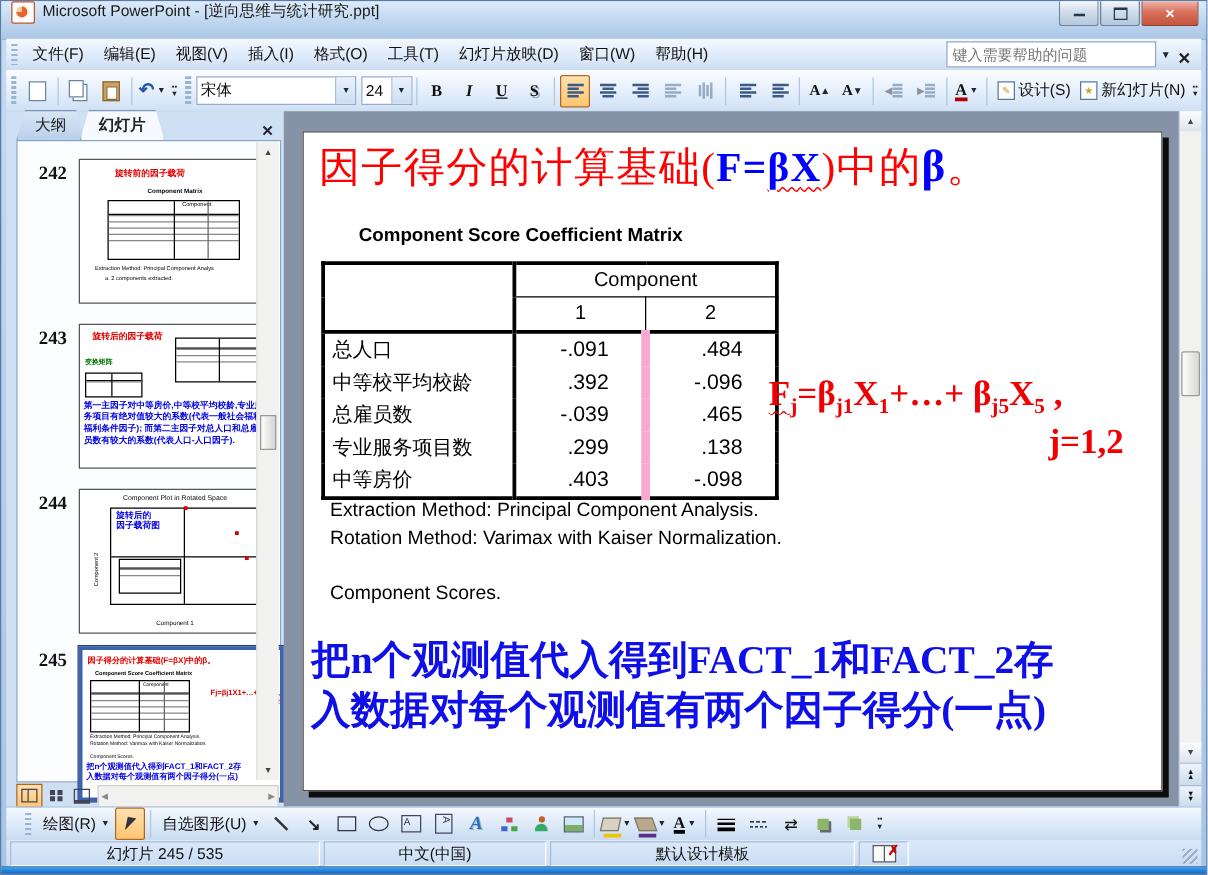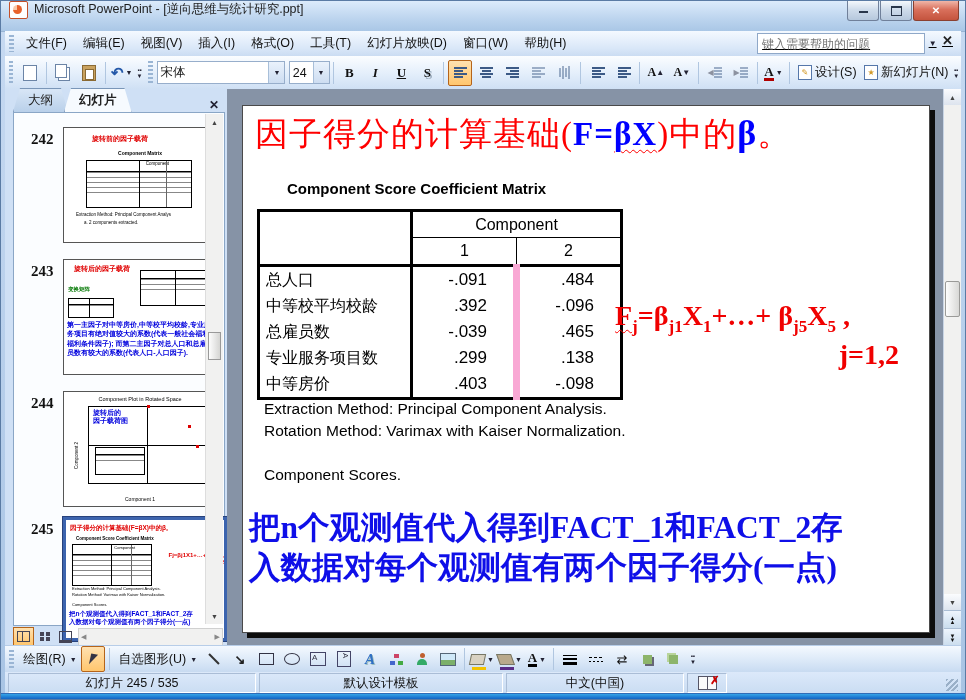--- a/index.html
+++ b/index.html
@@ -25,21 +25,21 @@
   .winbtn.close{width:44px;background:linear-gradient(#f0b6a8,#d9705c 45%,#c4543e);color:#fff;
      font-weight:bold;border-color:#8a4030;}
   .maxglyph{width:9px;height:7px;border:1px solid #29364a;border-top-width:2px;display:inline-block;}
   .minglyph{width:9px;height:3px;border-bottom:2px solid #29364a;display:inline-block;}
   
   .menubar{position:absolute;left:4px;right:4px;top:30px;height:25px;
      background:linear-gradient(#f4f9ff,#d9e7f8 70%,#cbdcf2);display:flex;align-items:center;
      border-bottom:1px solid #c2d5ec;}
   .grip{width:5px;height:70%;margin:0 4px;background:repeating-linear-gradient(to bottom,#9ab5d4 0 2px,transparent 2px 4px);}
   .menu-item{font-size:12.5px;color:#111;padding:3px 8px;white-space:nowrap;text-align:center;}
-  .helpbox{margin-left:auto;display:flex;align-items:flex-start;text-decoration:underline;}
+  .helpbox{margin-left:auto;display:flex;align-items:flex-end;}
   .helpinput{width:158px;height:17px;border:1px solid #8fa8c8;background:#fff;font-size:12px;
      color:#888;padding:1px 4px;font-family:"Liberation Sans",sans-serif;}
   .dropbtn{width:15px;height:21px;display:flex;align-items:center;justify-content:center;
      font-size:8px;color:#223;}
   .menu-close{font-size:13px;font-weight:bold;color:#222;padding:0 8px 0 2px;}
   
   .toolbar{position:absolute;left:4px;right:4px;top:55px;height:33px;
      background:linear-gradient(#fbfdff,#e3eefb 55%,#cfe0f4);display:flex;align-items:center;
      border-bottom:1px solid #b7cde8;}
   .tbtn{min-width:22px;height:24px;display:flex;align-items:center;justify-content:center;
@@ -135,21 +135,21 @@
      font-family:"Liberation Serif","DejaVu Serif",serif;font-size:28px;line-height:1.25;}
   .s-formula sub{font-size:17px;}
   .s-formula .l2{text-align:right;padding-right:18px;}
   .s-notes{position:absolute;left:21px;top:292px;font-size:15.5px;color:#000;line-height:1.4;}
   .s-note3{position:absolute;left:21px;top:360px;font-size:15.5px;color:#000;}
   .s-blue{position:absolute;left:6px;top:402px;width:676px;color:#0f0fe8;font-weight:bold;
      font-family:"Liberation Serif","DejaVu Serif",serif;font-size:31.5px;line-height:1.28;white-space:nowrap;}
   
   .drawbar{position:absolute;left:4px;right:4px;bottom:27px;height:26px;
      background:linear-gradient(#f4f9ff,#dcE9f8 55%,#c8dbf1);border-top:1px solid #b7cde8;
-     display:flex;align-items:center;}
+     display:flex;align-items:center;padding-left:11px;}
   .dlabel{font-size:12.5px;color:#111;white-space:nowrap;padding:0 2px;}
   .sel-ic{width:0;height:0;border-left:7px solid #334;border-bottom:11px solid transparent;transform:rotate(12deg);}
   .line-ic{width:14px;height:2px;background:#333;transform:rotate(45deg);}
   .rect-ic{width:13px;height:10px;border:1.5px solid #334;}
   .oval-ic{width:14px;height:10px;border:1.5px solid #334;border-radius:50%;}
   .tb-ic{width:13px;height:12px;border:1px solid #446;font-size:8px;display:flex;align-items:flex-start;padding-left:1px;color:#334;}
   .wa-ic{font-family:"Liberation Serif",serif;font-style:italic;font-weight:bold;font-size:15px;color:#2f6fc3;text-shadow:1px 1px 0 #9bb;}
   .org-ic{width:13px;height:11px;background:
       linear-gradient(#c46,#c46) 4px 0/5px 4px no-repeat,
       linear-gradient(#46c,#46c) 0 7px/5px 4px no-repeat,
@@ -613,22 +613,22 @@
         <span class="cube-ic"></span>
       </div>
     <div class="ovf">
         <span>▪▪</span>
         <span>▼</span>
       </div>
   </div>
 
   <div class="statusbar">
     <div class="seg" style="width:246px">幻灯片 245 / 535</div>
+    <div class="seg" style="width:176px">中文(中国)</div>
     <div class="seg" style="width:242px">默认设计模板</div>
-    <div class="seg" style="width:176px">中文(中国)</div>
     <div class="seg" style="width:38px;position:relative">
       <span class="book-ic">
           <span class="book-x">✗</span>
         </span>
     </div>
     <div class="resize-grip"></div>
   </div>
 
   <div class="bottom-edge"></div>
 </div>

